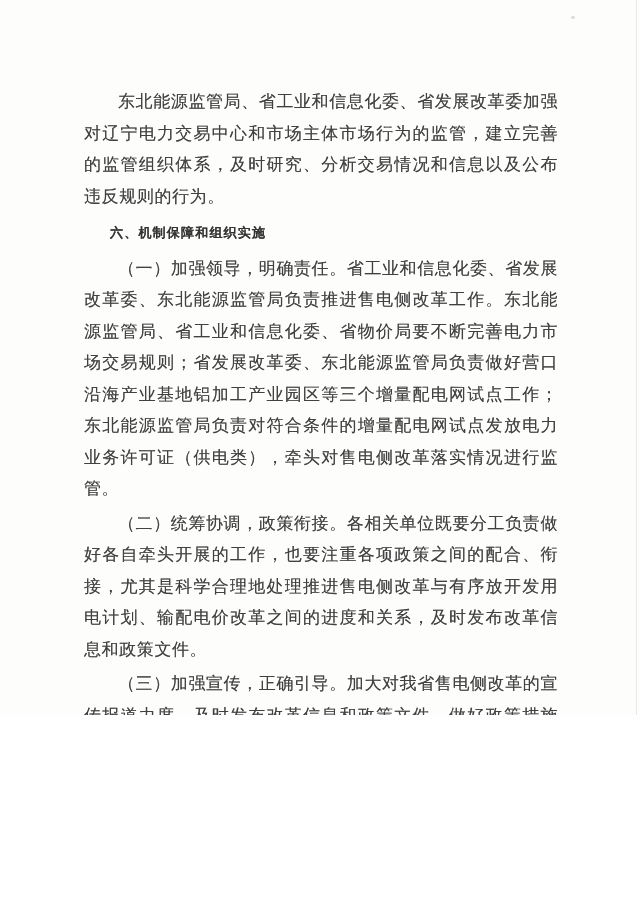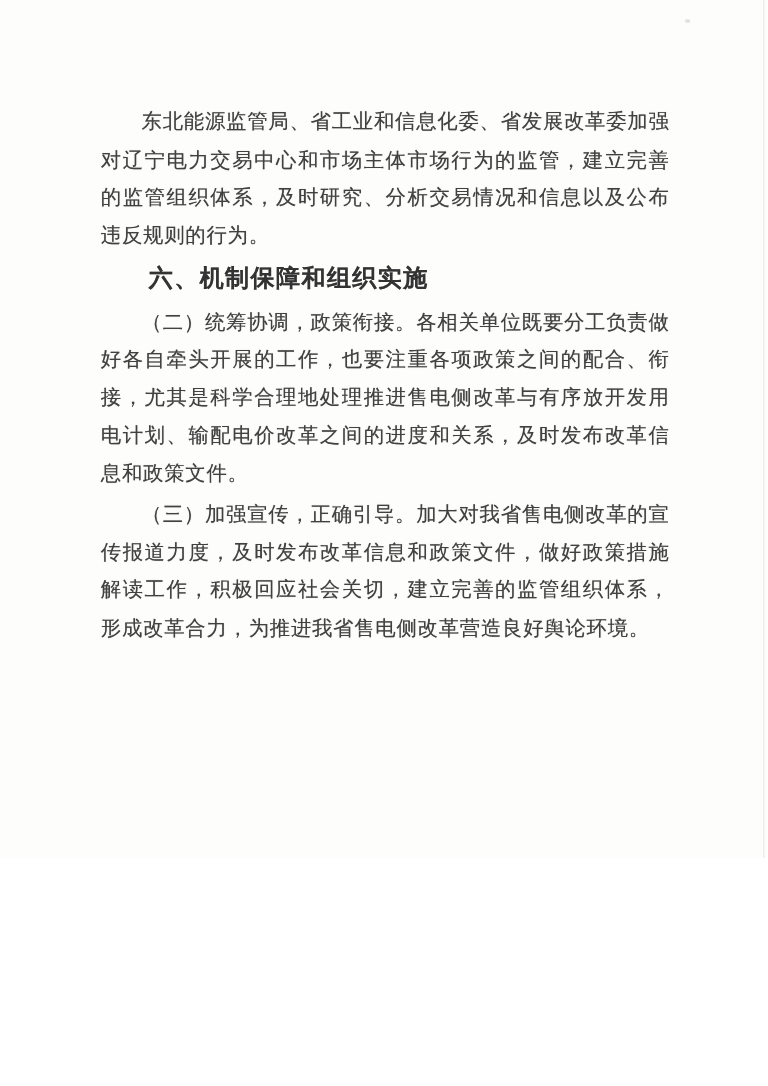--- a/index.html
+++ b/index.html
@@ -38,21 +38,21 @@
   p.body-para {
     margin: 0 0 3px 0;
     text-indent: 2em;
     letter-spacing: 0.6px;
   }
   h2.section-heading {
     margin: 5px 0 4px 0;
     text-indent: 2em;
     font-family: "Liberation Sans", sans-serif;
     font-weight: 700;
-    font-size: 20px;
+    font-size: 13px;
     line-height: 31.5px;
     color: #333333;
     letter-spacing: 1.2px;
     text-shadow: 0 0 0.5px rgba(51,51,51,0.6);
   }
   .footer {
     position: absolute;
     left: 96px;
     top: 791px;
     display: flex;
@@ -80,20 +80,21 @@
 
   <div class="page-edge"></div>
   <div class="speck speck-1"></div>
   <div class="speck speck-2"></div>
 
   <div class="content">
     <p class="body-para">东北能源监管局、省工业和信息化委、省发展改革委加强对辽宁电力交易中心和市场主体市场行为的监管，建立完善的监管组织体系，及时研究、分析交易情况和信息以及公布违反规则的行为。</p>
 
     <h2 class="section-heading">六、机制保障和组织实施</h2>
 
+    <p class="body-para">（一）加强领导，明确责任。省工业和信息化委、省发展改革委、东北能源监管局负责推进售电侧改革工作。东北能源监管局、省工业和信息化委、省物价局要不断完善电力市场交易规则；省发展改革委、东北能源监管局负责做好营口沿海产业基地铝加工产业园区等三个增量配电网试点工作；东北能源监管局负责对符合条件的增量配电网试点发放电力业务许可证（供电类），牵头对售电侧改革落实情况进行监管。</p>
 
     <p class="body-para">（二）统筹协调，政策衔接。各相关单位既要分工负责做好各自牵头开展的工作，也要注重各项政策之间的配合、衔接，尤其是科学合理地处理推进售电侧改革与有序放开发用电计划、输配电价改革之间的进度和关系，及时发布改革信息和政策文件。</p>
 
     <p class="body-para">（三）加强宣传，正确引导。加大对我省售电侧改革的宣传报道力度，及时发布改革信息和政策文件，做好政策措施解读工作，积极回应社会关切，建立完善的监管组织体系，形成改革合力，为推进我省售电侧改革营造良好舆论环境。</p>
   </div>
 
   <div class="footer">
     <span class="dash">—</span>
     <span class="num">13</span>
     <span class="dash">—</span>

